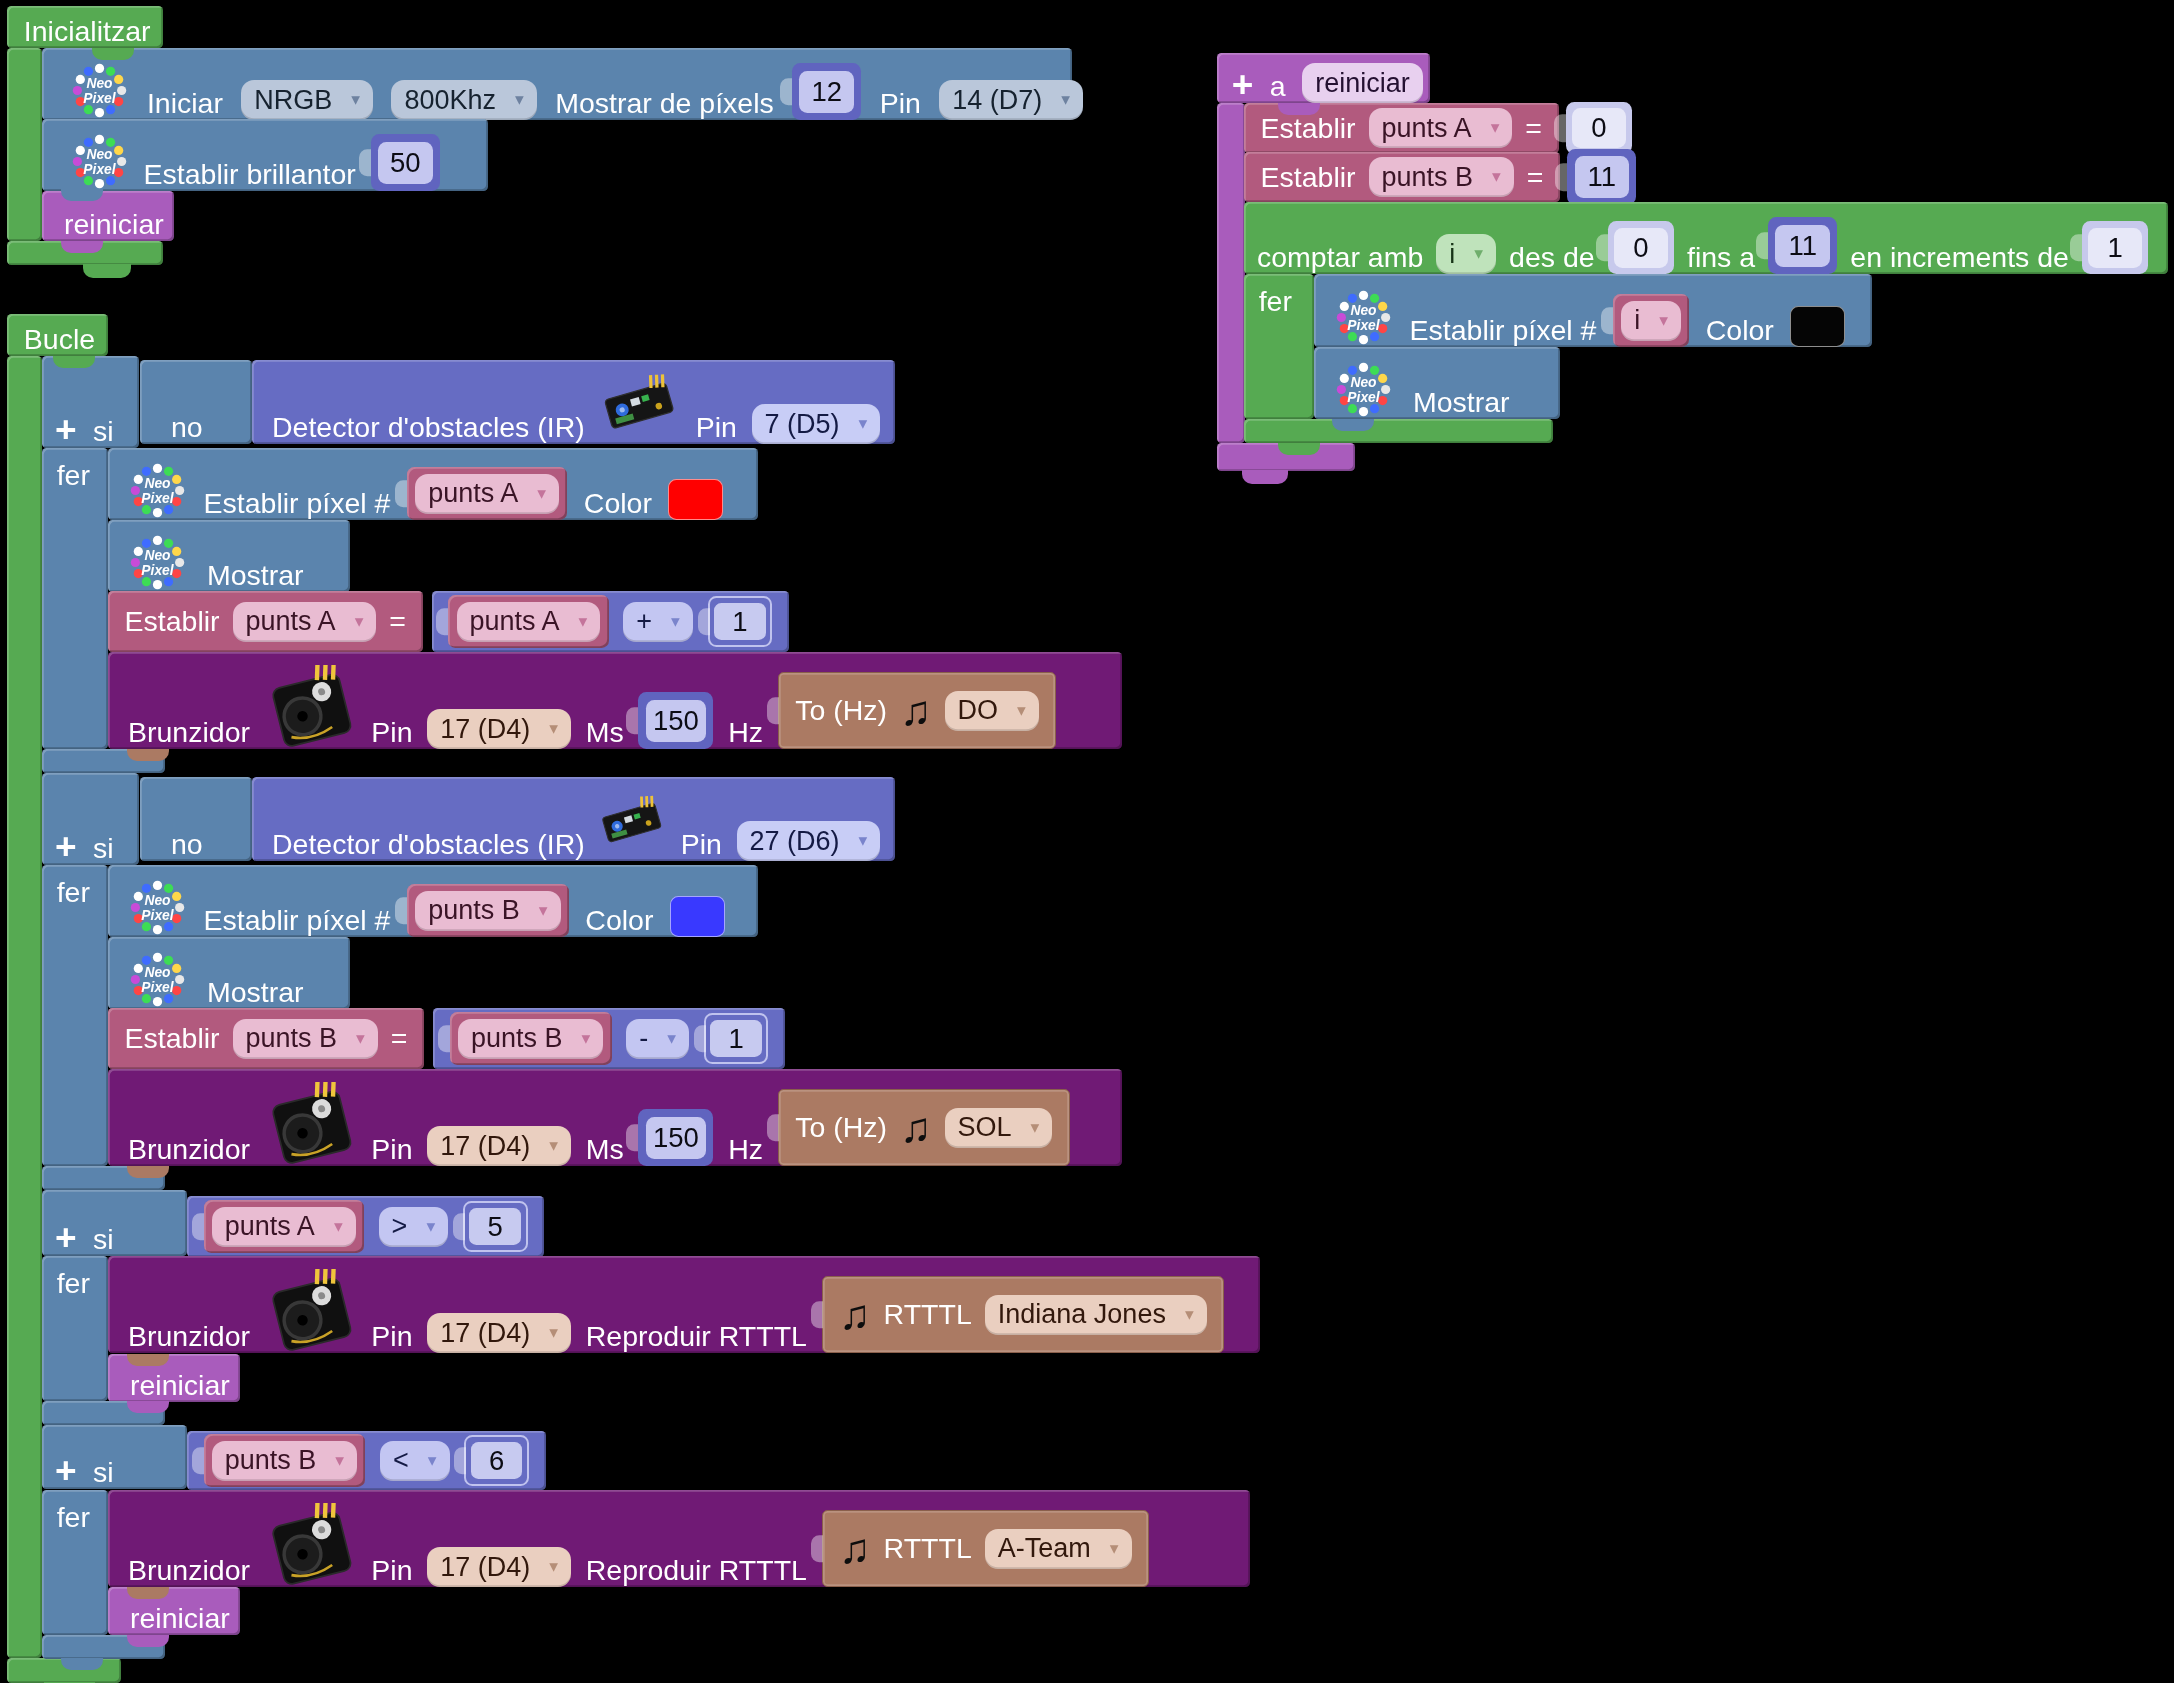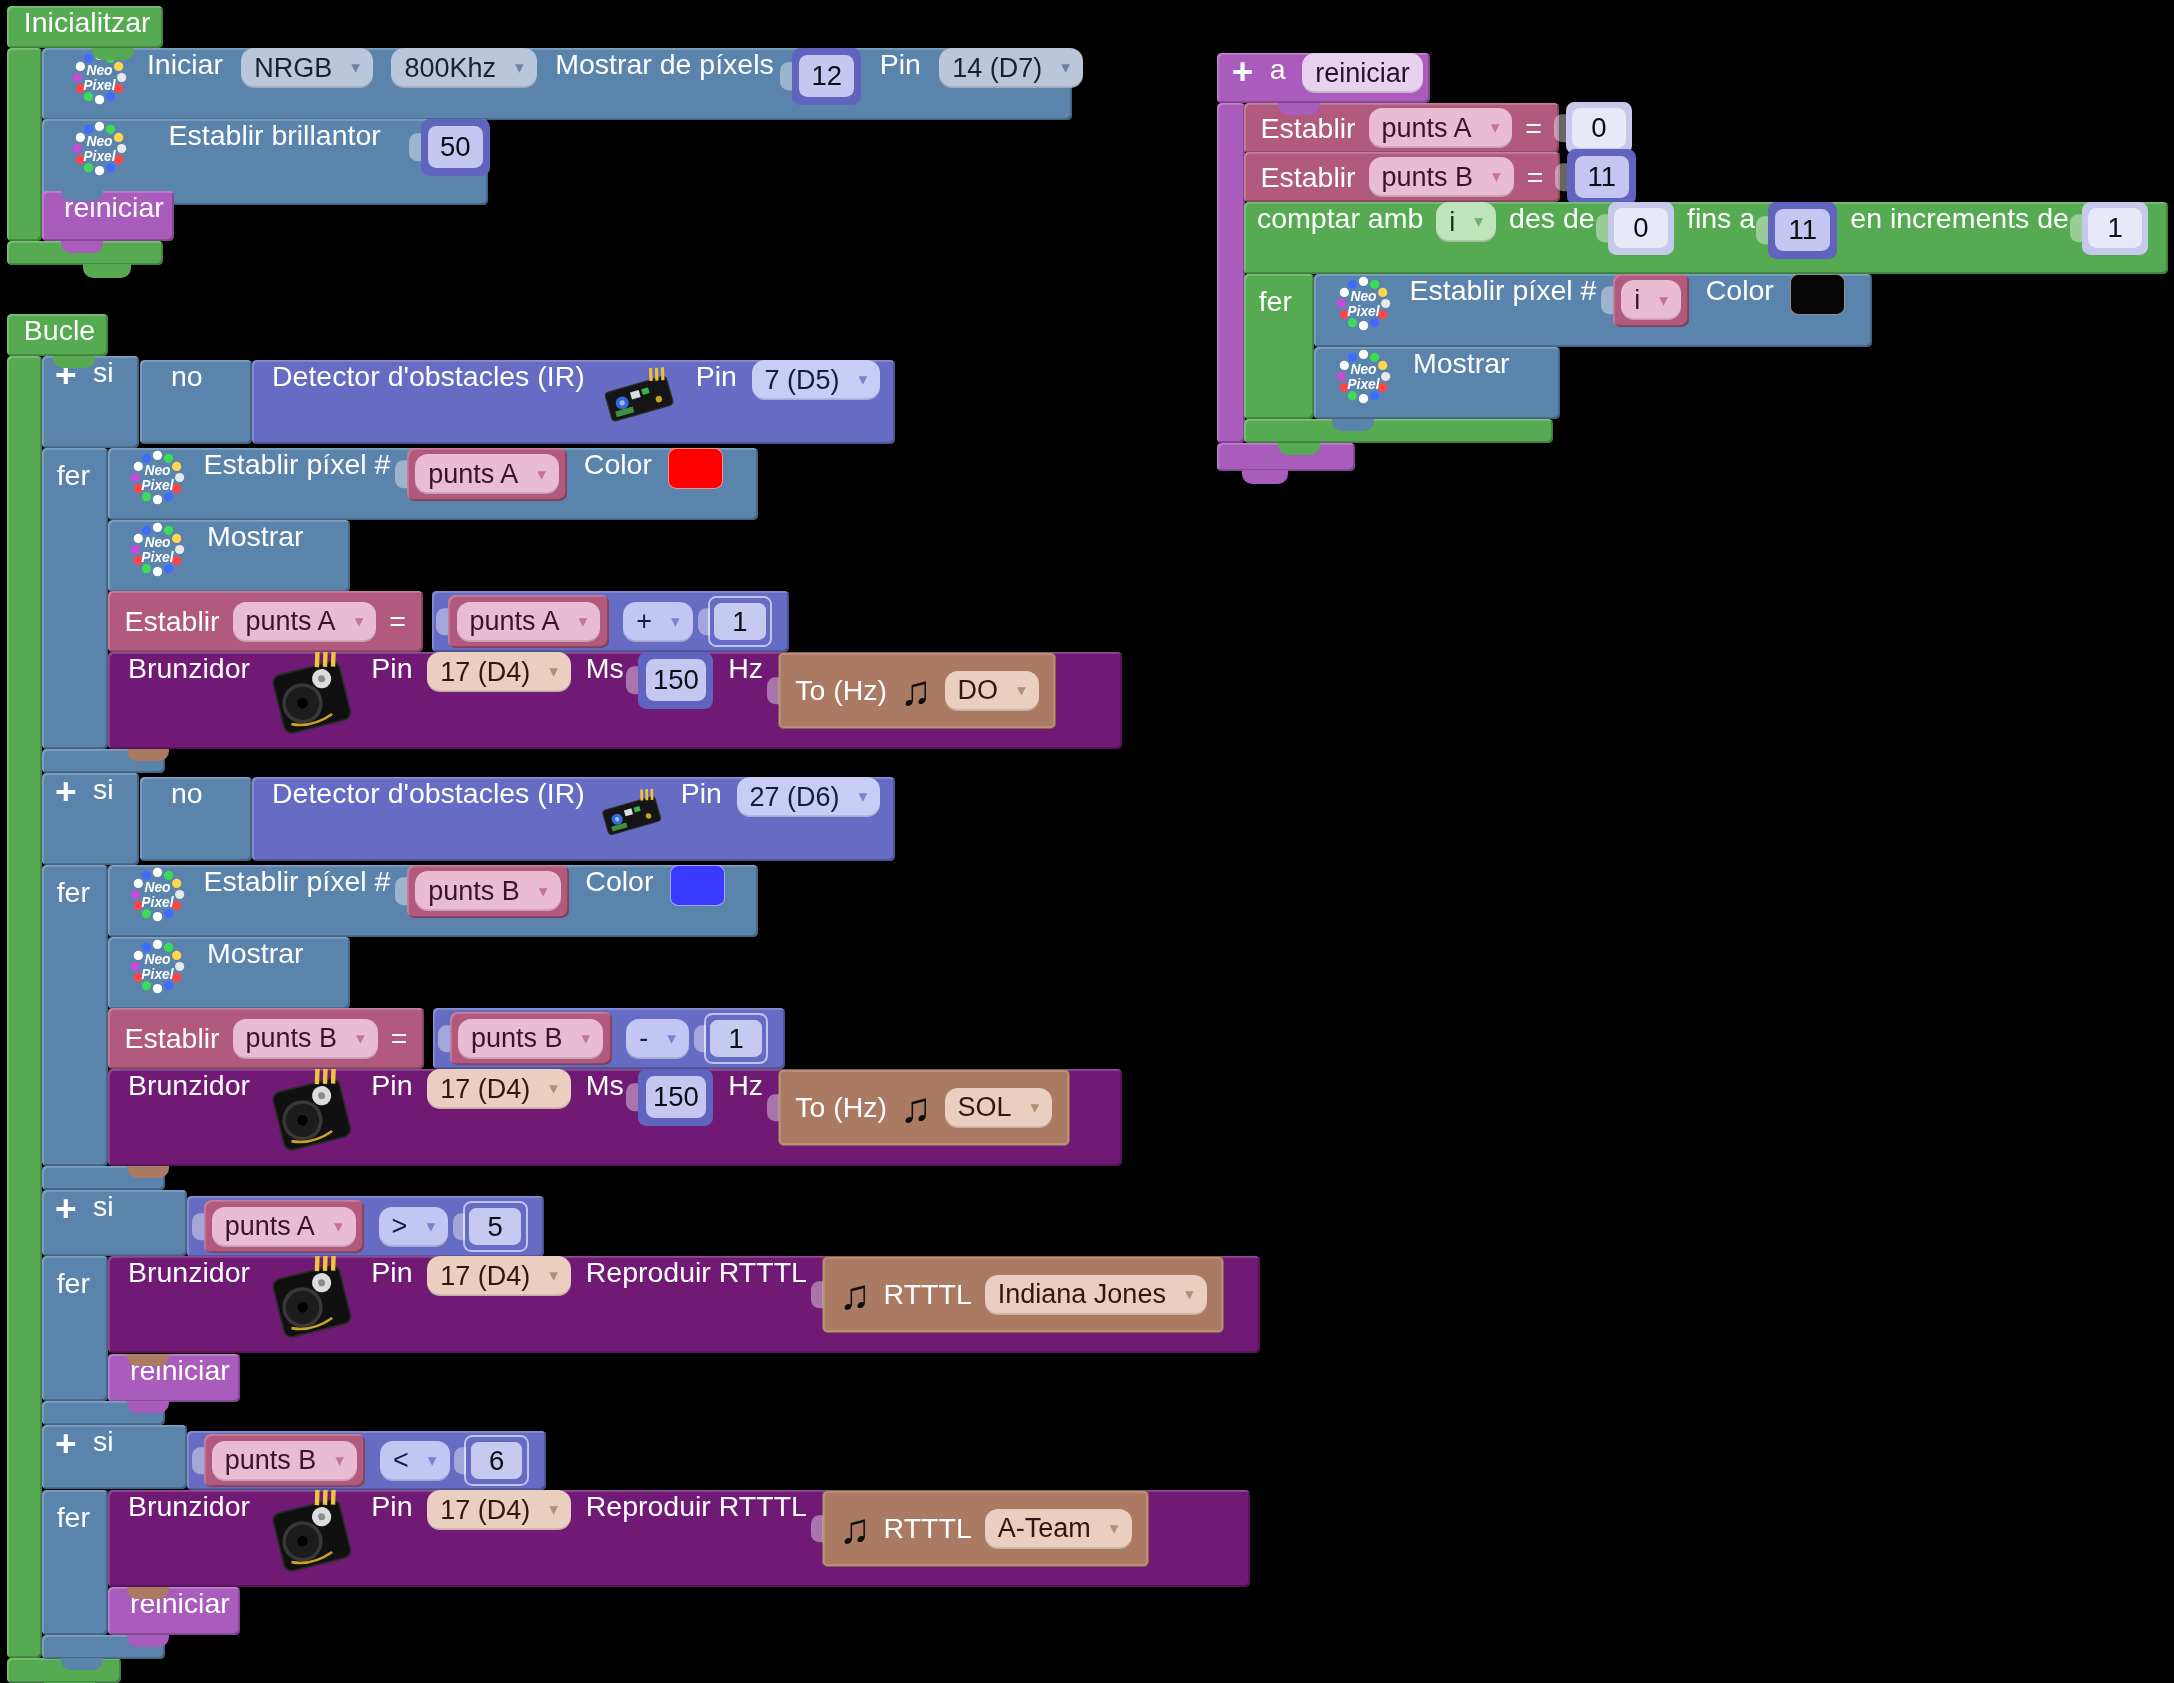--- a/index.html
+++ b/index.html
@@ -1,17 +1,17 @@
 <!DOCTYPE html>
 <html style="font-size:14.7px"><head>
 <meta charset="utf-8">
 <style>
   html,body{margin:0;padding:0;background:#000;width:2175px;height:1683px;overflow:hidden;
     font-family:"Liberation Sans",sans-serif;position:relative}
-  .blk{position:absolute;box-sizing:border-box;display:flex;align-items:flex-start;border-radius:4.6px;
+  .blk{position:absolute;box-sizing:border-box;display:flex;align-items:flex-end;border-radius:4.6px;
     box-shadow:inset 1.8px 1.8px 0 rgba(255,255,255,.22), inset -1.8px -1.8px 0 rgba(0,0,0,.25)}
   .wrap{position:absolute;box-sizing:border-box;display:flex;align-items:center}
   .seg{display:flex;align-items:center;gap:13px;padding:0 16.5px;height:100%;border-radius:4.6px;
     box-shadow:inset 1.8px 1.8px 0 rgba(255,255,255,.22), inset -1.8px -1.8px 0 rgba(0,0,0,.25)}
   .c-green{background:#56aa52}.c-blue{background:#5b84ad}.c-indigo{background:#666cc3}
   .c-crimson{background:#b25a7e}.c-brown{background:#701a75}.c-purple{background:#a95cbc}
   .lbl{color:#fff;font-size:28.5px;white-space:nowrap}
   .plus{color:#fff;font-size:37px;font-weight:bold;line-height:1}
   .pill{display:inline-flex;align-items:center;gap:19px;height:40px;padding:0 13px;border-radius:13px;
     font-size:27px;white-space:nowrap;box-shadow:inset 0 -1.8px 0 rgba(0,0,0,.15)}
@@ -120,21 +120,21 @@
   <span class="chip chip-re ltab">
       <span>12</span>
     </span>
   <span class="lbl">Pin</span>
   <span class="pill pill-blue">
       <span>14 (D7)</span>
       <span class="tri t-blue">▾</span>
     </span>
 </div>
 
-<div class="blk c-blue" style="left:42px;top:119px;width:446px;height:86px;padding:0 14.7px 0 27.5px;gap:40px">
+<div class="blk c-blue" style="left:42px;top:119px;width:446px;height:72px;padding:0 14.7px 0 27.5px;gap:15px">
   <svg class="npx" viewBox="0 0 64 64" width="59" height="59">
       <use href="#npx"></use>
     </svg>
   <span class="lbl">Establir brillantor</span>
   <span class="chip chip-re ltab">
       <span>50</span>
     </span>
 </div>
 <div class="bump b-blue" style="left:61px;top:189px"></div>
 

